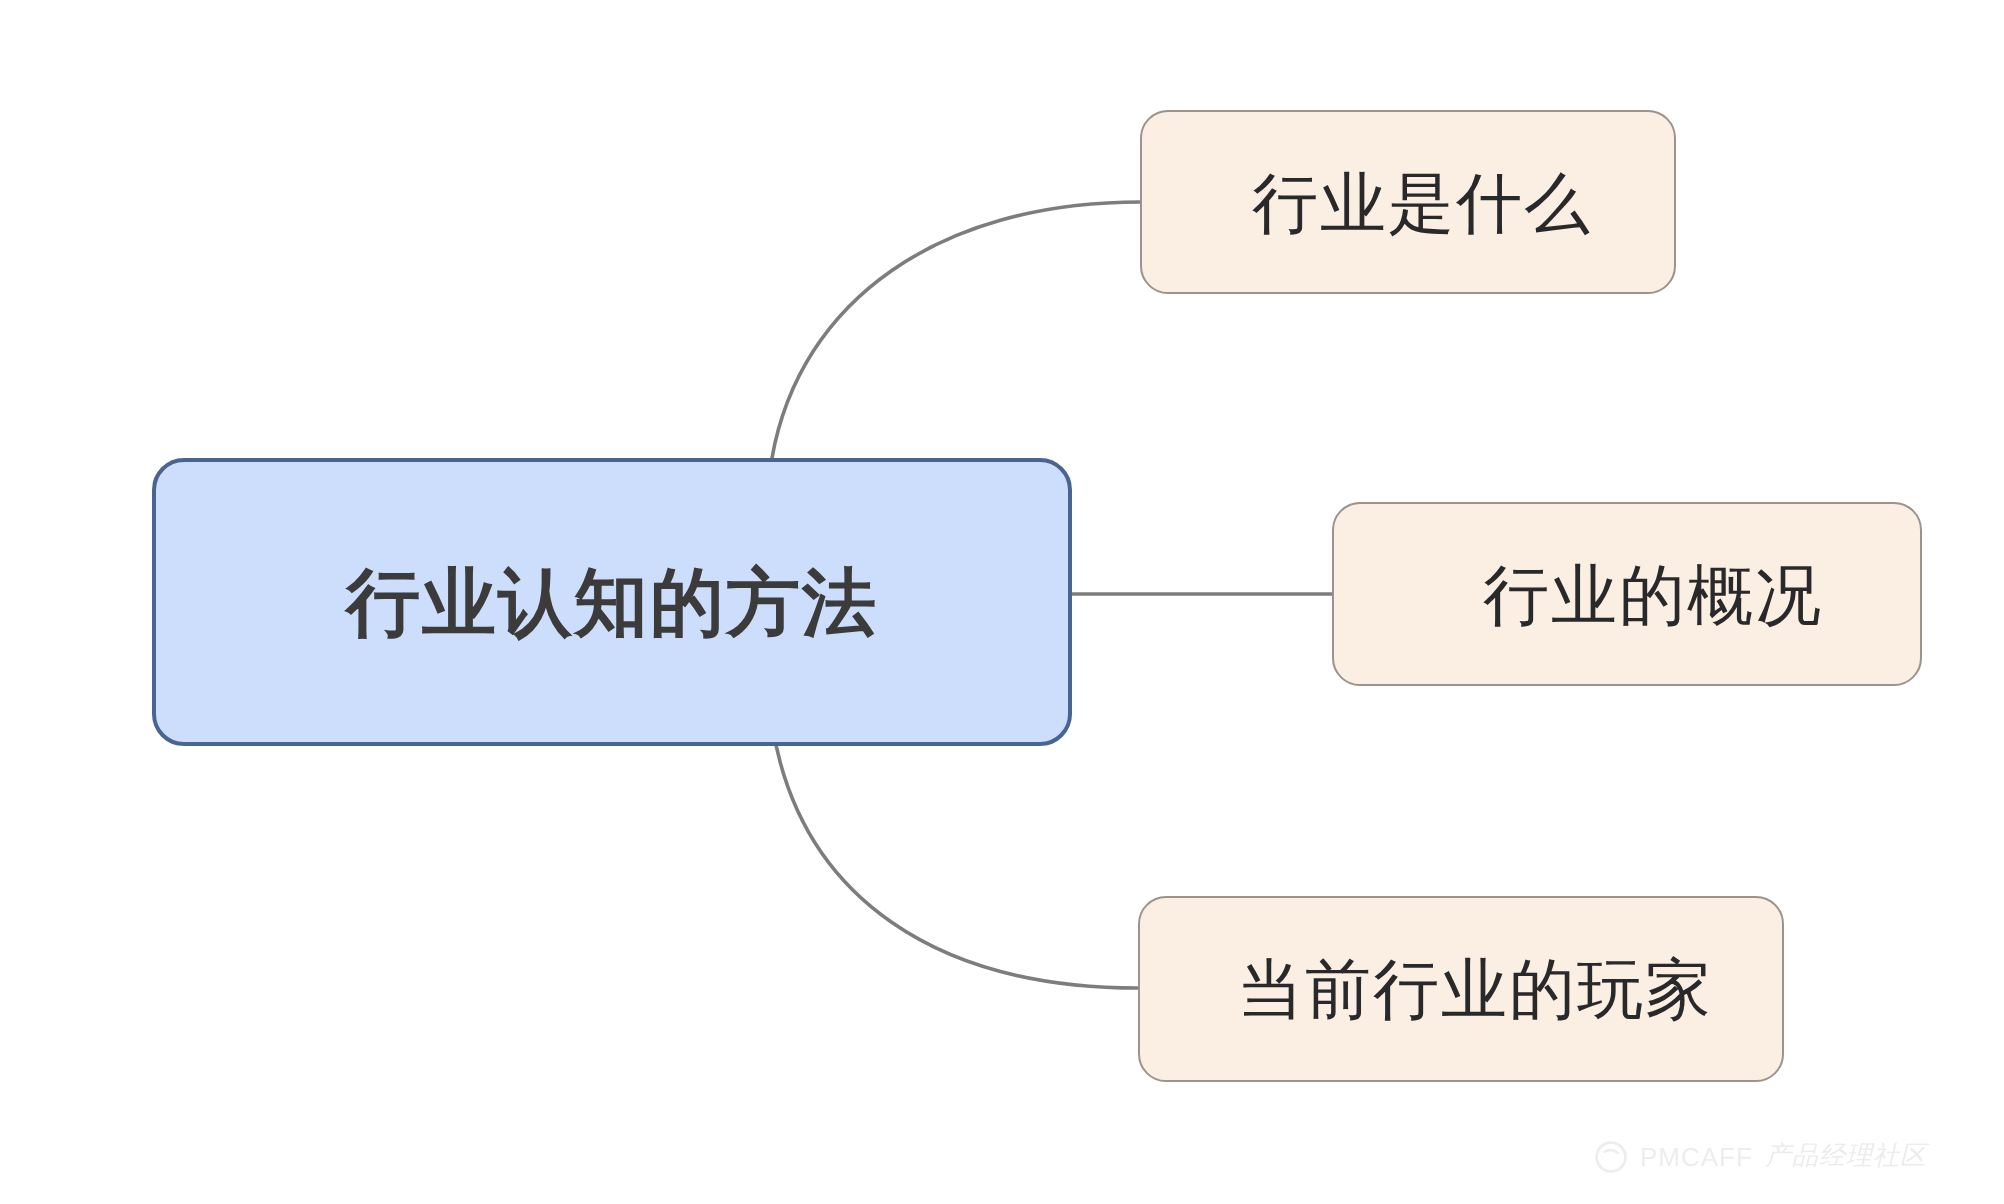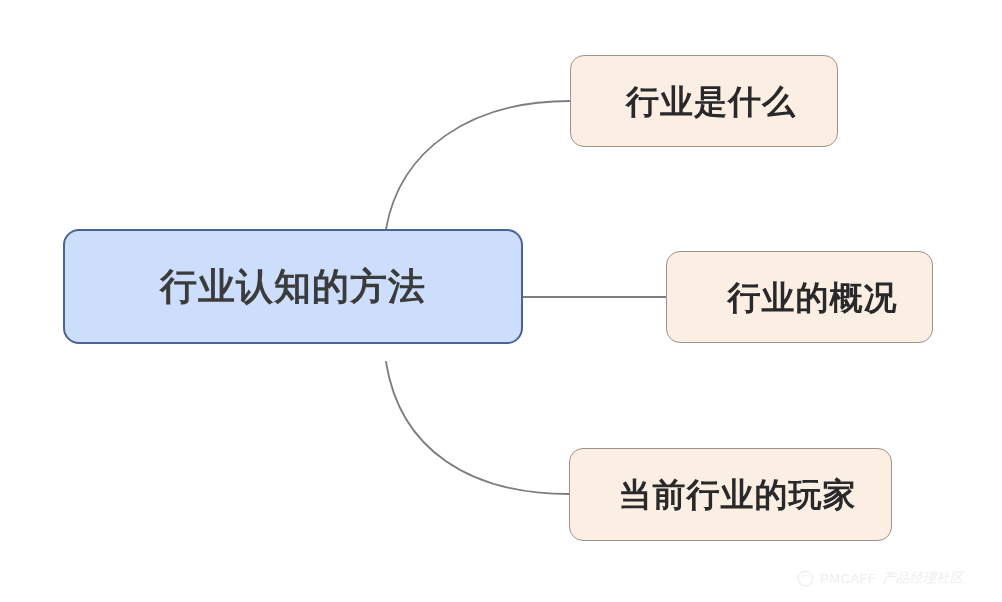--- a/index.html
+++ b/index.html
@@ -40,24 +40,24 @@
     white-space: nowrap;
   }
 
   .node-label {
     display: block;
     line-height: 1;
   }
 
   
   #node-root {
-    left: 63px;
+    left: 76px;
     top: 229px;
     width: 460px;
-    height: 115px;
+    height: 144px;
     background: #ccdefb;
     border-width: 2.5px;
     border-color: #4a6491;
     border-radius: 16px;
   }
   #node-root .node-label {
     font-size: 37px;
     font-weight: bold;
     color: #3b3b3b;
     letter-spacing: 1px;
@@ -65,36 +65,36 @@
 
   
   .node-child {
     background: #fbeee3;
     border-width: 1.6px;
     border-color: #9c938a;
     border-radius: 14px;
   }
   .node-child .node-label {
     font-size: 33px;
-    font-weight: bold;
+    font-weight: normal;
     color: #29292b;
     letter-spacing: 1px;
     margin-left: 14px;
   }
 
   #node-child-0 {
     left: 570px;
     top: 55px;
     width: 268px;
     height: 92px;
   }
   #node-child-1 {
     left: 666px;
     top: 251px;
-    width: 267px;
+    width: 295px;
     height: 92px;
     padding-left: 12px;
   }
   #node-child-2 {
     left: 569px;
     top: 448px;
     width: 323px;
     height: 93px;
   }
 

